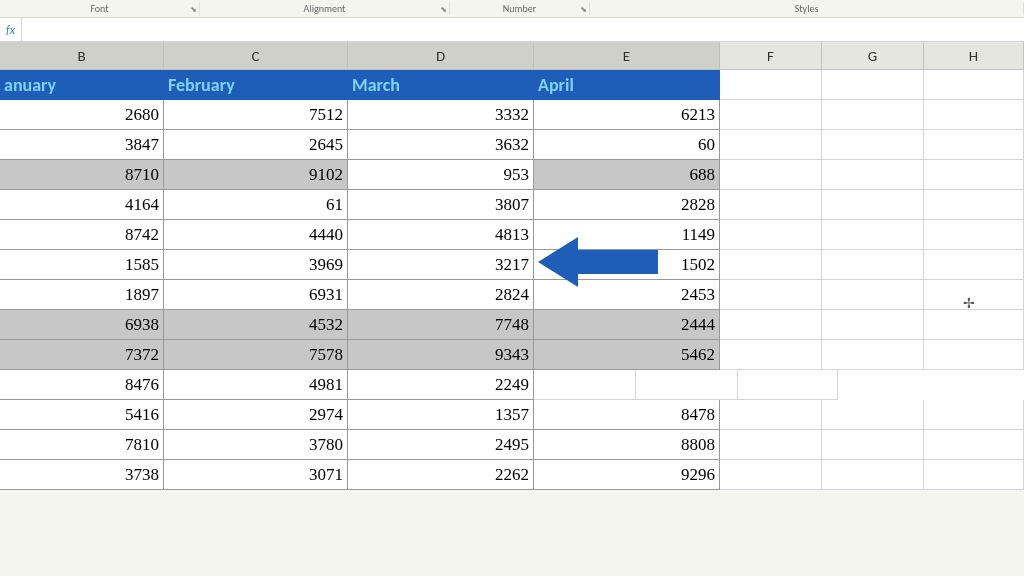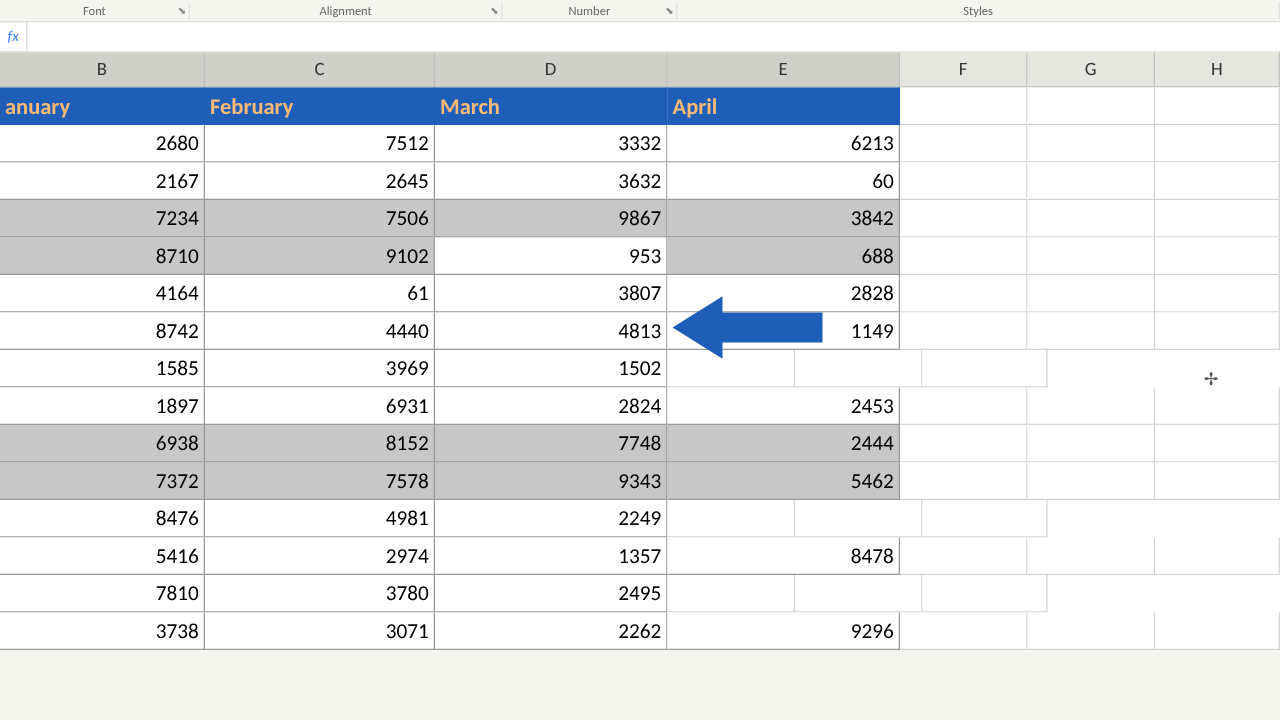--- a/index.html
+++ b/index.html
@@ -90,24 +90,24 @@
     }
     .cell {
       border-right: 1px solid #999;
       border-bottom: 1px solid #999;
       display: flex;
       align-items: center;
       font-size: 17px;
       padding: 0 4px;
       background: #fff;
     }
-    .cell.right { justify-content: flex-end; }
+    .cell.right { justify-content: flex-end; font-family: Liberation Serif, serif; }
     .cell.header-cell {
       background: #1e5db8;
-      color: #fdba74;
+      color: #7dd3fc;
       font-weight: bold;
       font-size: 18px;
       justify-content: flex-start;
       border-color: #1e5db8;
     }
     .cell.shaded { background: #c7c7c7; }
     .cell.highlighted { background: #fff; }
     .cell.empty-area {
       border-right: 1px solid #d4d4d0;
       border-bottom: 1px solid #d4d4d0;
@@ -131,21 +131,21 @@
     .wD { width: 186px; }
     .wE { width: 186px; }
     .wF { width: 102px; }
     .wG { width: 102px; }
     .wH { width: 100px; }
   </style>
 </head>
 <body>
 
 <div class="ribbon-groups">
-  <div class="ribbon-group" style="width:152px">
+  <div class="ribbon-group" style="width:200px">
     <span>Font</span>
     <span class="launcher">⬊</span>
   </div>
   <div class="ribbon-group" style="width:250px">
     <span>Alignment</span>
     <span class="launcher">⬊</span>
   </div>
   <div class="ribbon-group" style="width:140px">
     <span>Number</span>
     <span class="launcher">⬊</span>
@@ -184,33 +184,24 @@
       <div class="row">
         <div class="cell right wB">2680</div>
         <div class="cell right wC">7512</div>
         <div class="cell right wD">3332</div>
         <div class="cell right wE">6213</div>
         <div class="cell empty-area wF"></div>
         <div class="cell empty-area wG"></div>
         <div class="cell empty-area wH"></div>
       </div>
       <div class="row">
-        <div class="cell right wB">2167</div>
+        <div class="cell right wB">3847</div>
         <div class="cell right wC">2645</div>
         <div class="cell right wD">3632</div>
         <div class="cell right wE">60</div>
-        <div class="cell empty-area wF"></div>
-        <div class="cell empty-area wG"></div>
-        <div class="cell empty-area wH"></div>
-      </div>
-      <div class="row">
-        <div class="cell right wB shaded">7234</div>
-        <div class="cell right wC shaded">7506</div>
-        <div class="cell right wD shaded">9867</div>
-        <div class="cell right wE shaded">3842</div>
         <div class="cell empty-area wF"></div>
         <div class="cell empty-area wG"></div>
         <div class="cell empty-area wH"></div>
       </div>
       <div class="row">
         <div class="cell right wB shaded">8710</div>
         <div class="cell right wC shaded">9102</div>
         <div class="cell right wD highlighted">953</div>
         <div class="cell right wE shaded">688</div>
         <div class="cell empty-area wF"></div>
@@ -231,37 +222,38 @@
         <div class="cell right wC">4440</div>
         <div class="cell right wD">4813</div>
         <div class="cell right wE">1149</div>
         <div class="cell empty-area wF"></div>
         <div class="cell empty-area wG"></div>
         <div class="cell empty-area wH"></div>
       </div>
       <div class="row">
         <div class="cell right wB">1585</div>
         <div class="cell right wC">3969</div>
+        <div class="cell right wD">3217</div>
         <div class="cell right wE">1502</div>
         <div class="cell empty-area wF"></div>
         <div class="cell empty-area wG"></div>
         <div class="cell empty-area wH"></div>
       </div>
       <div class="row">
         <div class="cell right wB">1897</div>
         <div class="cell right wC">6931</div>
         <div class="cell right wD">2824</div>
         <div class="cell right wE">2453</div>
         <div class="cell empty-area wF"></div>
         <div class="cell empty-area wG"></div>
         <div class="cell empty-area wH"></div>
       </div>
       <div class="row">
         <div class="cell right wB shaded">6938</div>
-        <div class="cell right wC shaded">8152</div>
+        <div class="cell right wC shaded">4532</div>
         <div class="cell right wD shaded">7748</div>
         <div class="cell right wE shaded">2444</div>
         <div class="cell empty-area wF"></div>
         <div class="cell empty-area wG"></div>
         <div class="cell empty-area wH"></div>
       </div>
       <div class="row">
         <div class="cell right wB shaded">7372</div>
         <div class="cell right wC shaded">7578</div>
         <div class="cell right wD shaded">9343</div>
@@ -284,20 +276,21 @@
         <div class="cell right wD">1357</div>
         <div class="cell right wE">8478</div>
         <div class="cell empty-area wF"></div>
         <div class="cell empty-area wG"></div>
         <div class="cell empty-area wH"></div>
       </div>
       <div class="row">
         <div class="cell right wB">7810</div>
         <div class="cell right wC">3780</div>
         <div class="cell right wD">2495</div>
+        <div class="cell right wE">8808</div>
         <div class="cell empty-area wF"></div>
         <div class="cell empty-area wG"></div>
         <div class="cell empty-area wH"></div>
       </div>
       <div class="row">
         <div class="cell right wB">3738</div>
         <div class="cell right wC">3071</div>
         <div class="cell right wD">2262</div>
         <div class="cell right wE">9296</div>
         <div class="cell empty-area wF"></div>

